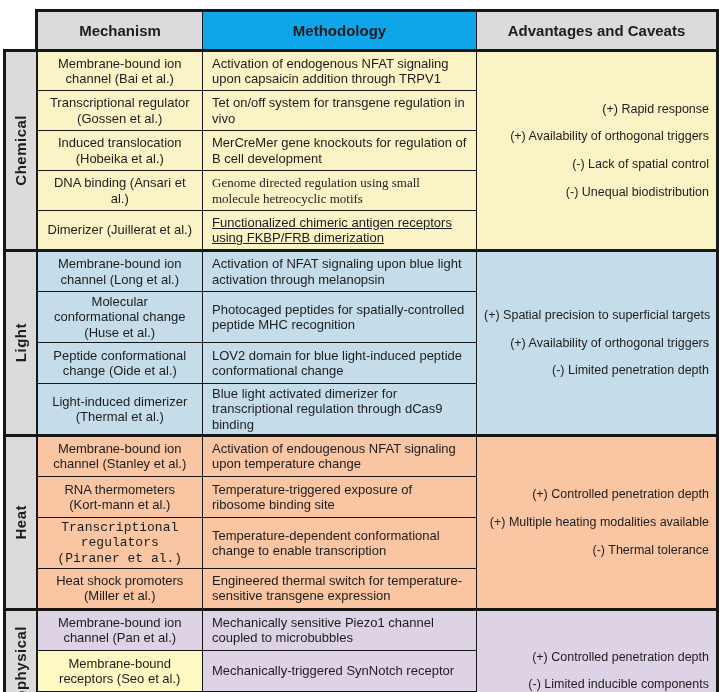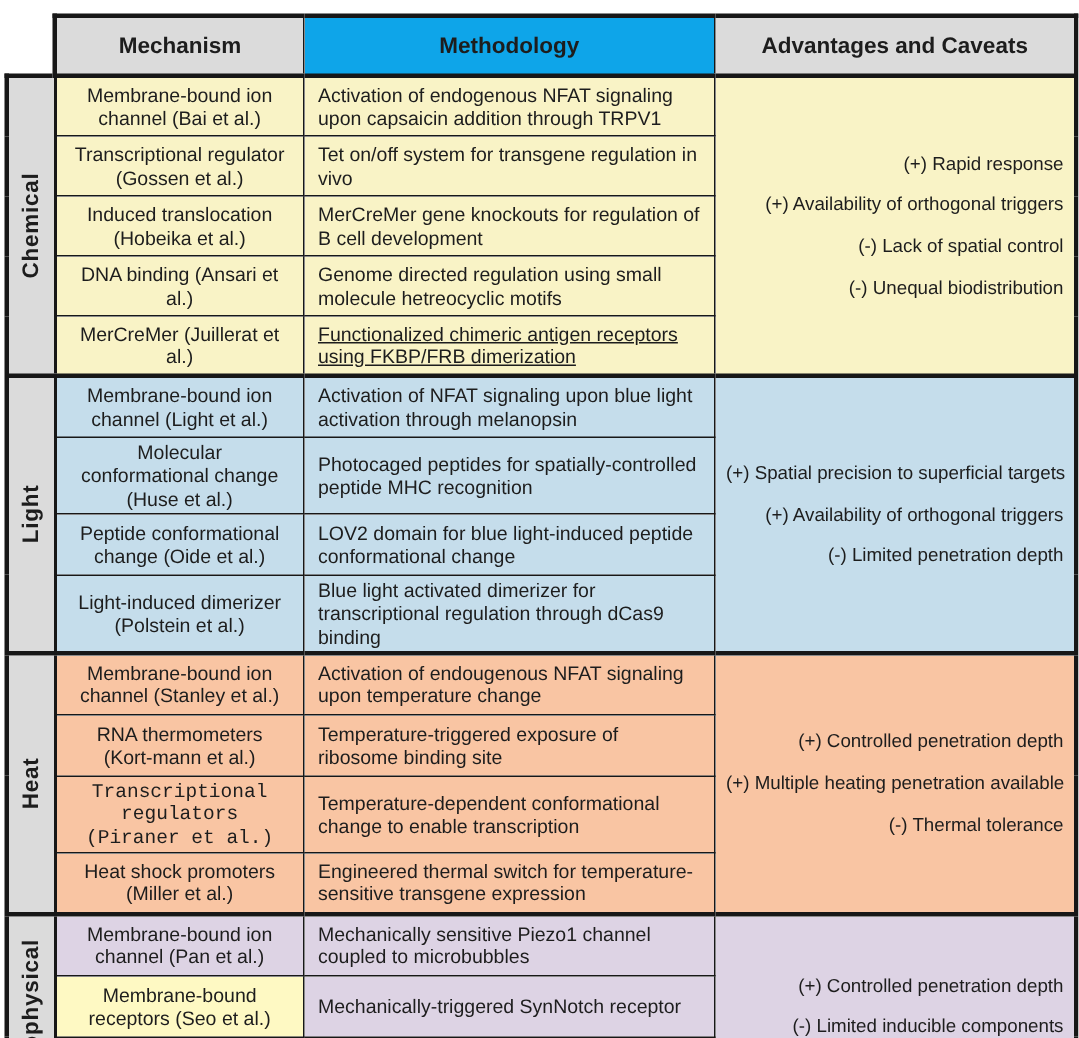--- a/index.html
+++ b/index.html
@@ -121,61 +121,61 @@
   <tr class="r-chem">
     <td class="mech" style="background-color: rgb(249, 243, 198);">Transcriptional regulator (Gossen et al.)</td>
     <td class="meth" style="background-color: rgb(249, 243, 198);">Tet on/off system for transgene regulation in vivo</td>
   </tr>
   <tr class="r-chem">
     <td class="mech" style="background-color: rgb(249, 243, 198);">Induced translocation (Hobeika et al.)</td>
     <td class="meth" style="background-color: rgb(249, 243, 198);">MerCreMer gene knockouts for regulation of B cell development</td>
   </tr>
   <tr class="r-chem">
     <td class="mech" style="background-color: rgb(249, 243, 198);">DNA binding (Ansari et al.)</td>
-    <td class="meth" style="background-color: rgb(249, 243, 198);">Genome directed regulation using small molecule hetreocyclic motifs</td>
-  </tr>
-  <tr class="r-chem">
-    <td class="mech" style="background-color: rgb(249, 243, 198);">MerCreMer (Juillerat et al.)</td>
+    <td class="meth" style="background-color: rgb(249, 243, 198); font-family: Liberation Serif, serif;">Genome directed regulation using small molecule hetreocyclic motifs</td>
+  </tr>
+  <tr class="r-chem">
+    <td class="mech" style="background-color: rgb(249, 243, 198);">Dimerizer (Juillerat et al.)</td>
     <td class="meth" style="background-color: rgb(249, 243, 198); text-decoration: underline;">Functionalized chimeric antigen receptors using FKBP/FRB dimerization</td>
   </tr>
 
   <tr class="r-light sec-start">
     <td class="cat" rowspan="4" style="background-color: rgb(219, 219, 219);">
       <div class="cat-label">Light</div>
     </td>
-    <td class="mech" style="background-color: rgb(197, 221, 235);">Membrane-bound ion channel (Light et al.)</td>
+    <td class="mech" style="background-color: rgb(197, 221, 235);">Membrane-bound ion channel (Long et al.)</td>
     <td class="meth" style="background-color: rgb(197, 221, 235);">Activation of NFAT signaling upon blue light activation through melanopsin</td>
     <td class="adv" rowspan="4" style="background-color: rgb(197, 221, 235);">
       <div class="adv-line">(+) Spatial precision to superficial targets</div>
       <div class="adv-line">(+) Availability of orthogonal triggers</div>
       <div class="adv-line">(-) Limited penetration depth</div>
     </td>
   </tr>
   <tr class="r-light">
     <td class="mech" style="background-color: rgb(197, 221, 235);">Molecular conformational change (Huse et al.)</td>
     <td class="meth" style="background-color: rgb(197, 221, 235);">Photocaged peptides for spatially-controlled peptide MHC recognition</td>
   </tr>
   <tr class="r-light">
     <td class="mech" style="background-color: rgb(197, 221, 235);">Peptide conformational change (Oide et al.)</td>
     <td class="meth" style="background-color: rgb(197, 221, 235);">LOV2 domain for blue light-induced peptide conformational change</td>
   </tr>
   <tr class="r-light">
-    <td class="mech" style="background-color: rgb(197, 221, 235);">Light-induced dimerizer (Polstein et al.)</td>
+    <td class="mech" style="background-color: rgb(197, 221, 235);">Light-induced dimerizer (Thermal et al.)</td>
     <td class="meth" style="background-color: rgb(197, 221, 235);">Blue light activated dimerizer for transcriptional regulation through dCas9 binding</td>
   </tr>
 
   <tr class="r-heat sec-start">
     <td class="cat" rowspan="4" style="background-color: rgb(219, 219, 219);">
       <div class="cat-label">Heat</div>
     </td>
     <td class="mech" style="background-color: rgb(249, 197, 163);">Membrane-bound ion channel (Stanley et al.)</td>
     <td class="meth" style="background-color: rgb(249, 197, 163);">Activation of endougenous NFAT signaling upon temperature change</td>
     <td class="adv" rowspan="4" style="background-color: rgb(249, 197, 163);">
       <div class="adv-line">(+) Controlled penetration depth</div>
-      <div class="adv-line">(+) Multiple heating penetration available</div>
+      <div class="adv-line">(+) Multiple heating modalities available</div>
       <div class="adv-line">(-) Thermal tolerance</div>
     </td>
   </tr>
   <tr class="r-heat">
     <td class="mech" style="background-color: rgb(249, 197, 163);">RNA thermometers (Kort-mann et al.)</td>
     <td class="meth" style="background-color: rgb(249, 197, 163);">Temperature-triggered exposure of ribosome binding site</td>
   </tr>
   <tr class="r-heat">
     <td class="mech" style="background-color: rgb(249, 197, 163); font-family: Liberation Mono, monospace;">Transcriptional regulators (Piraner et al.)</td>
     <td class="meth" style="background-color: rgb(249, 197, 163);">Temperature-dependent conformational change to enable transcription</td>

